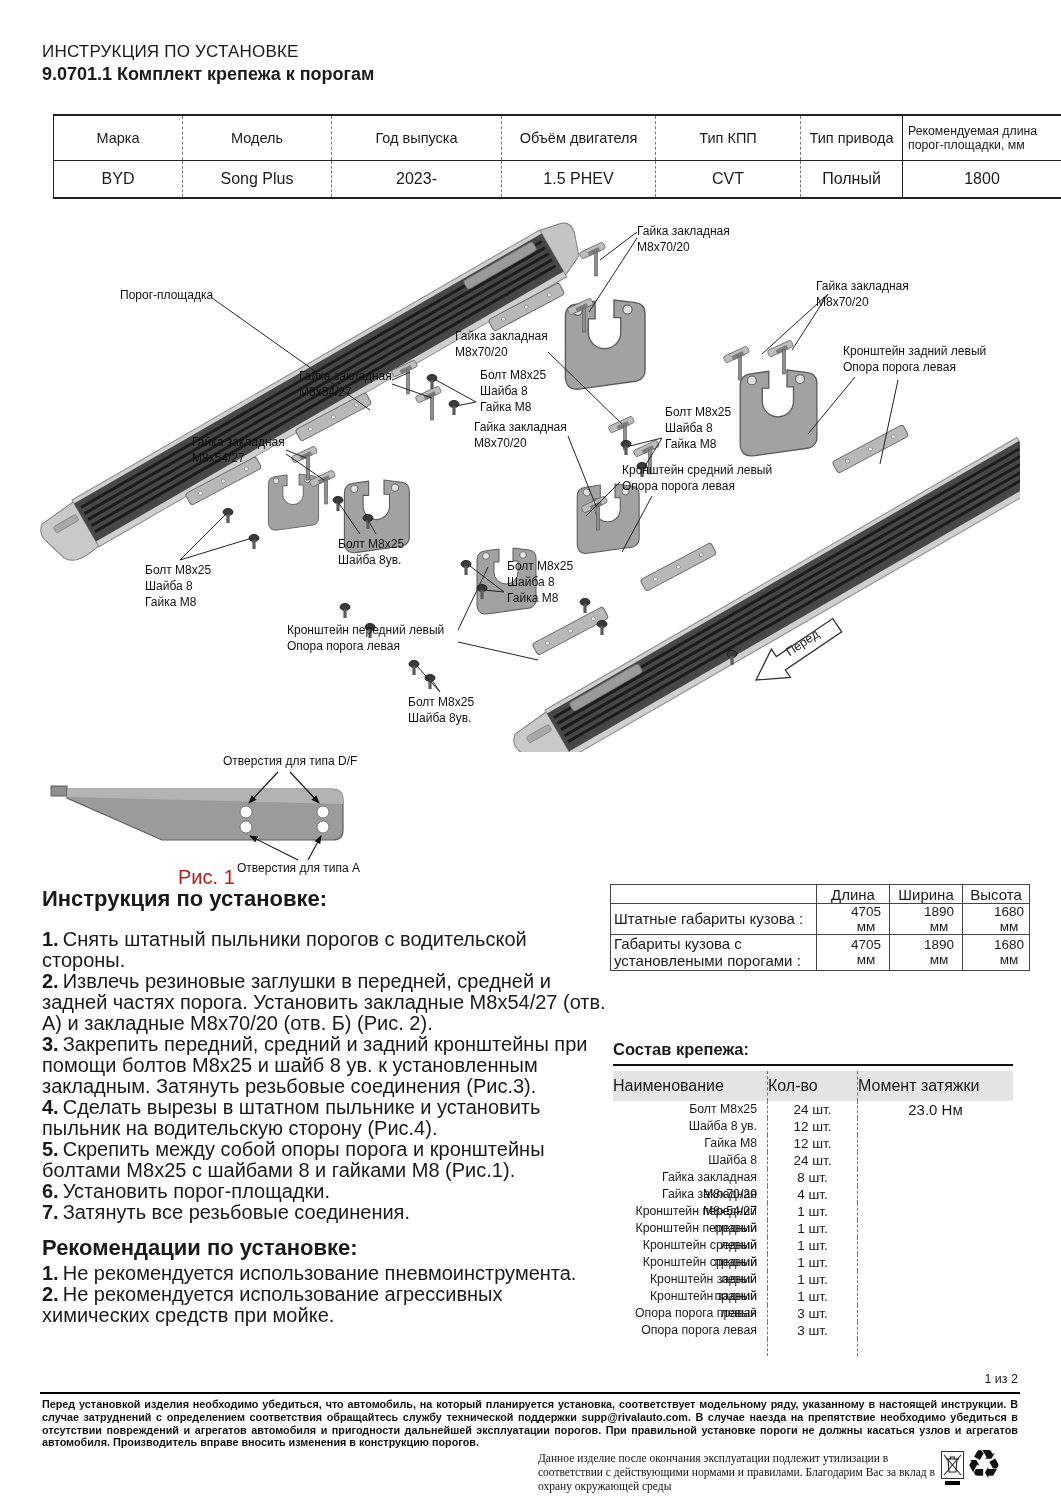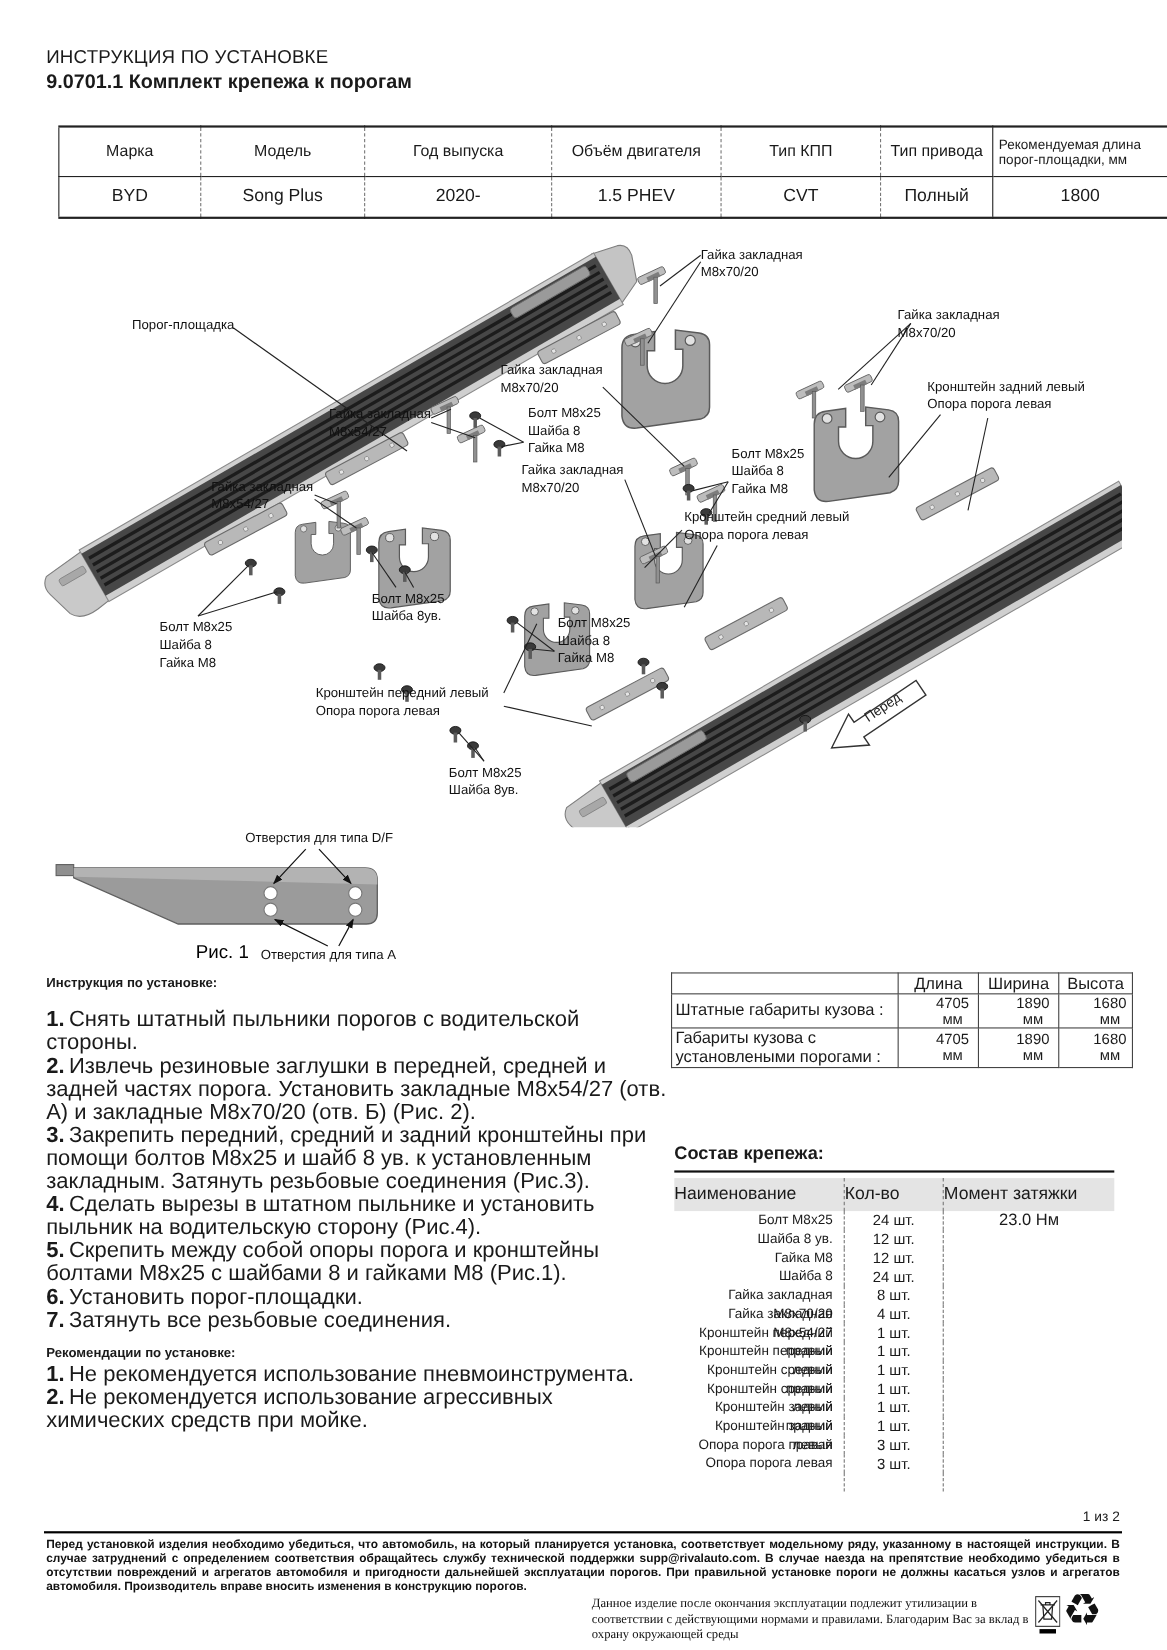--- a/index.html
+++ b/index.html
@@ -20,24 +20,24 @@
   table.vt th.last{font-size:12.3px;text-align:left;line-height:1.18;padding-left:5px;}
   
   .diagram{position:absolute;left:40px;top:212px;width:980px;height:540px;}
   .diagram svg{position:absolute;left:0;top:0;}
   .dlabel{position:absolute;font-size:12px;line-height:16px;white-space:pre-line;color:#111;}
   .front-label{position:absolute;left:744px;top:424px;font-size:12.5px;color:#222;transform:rotate(-34deg);}
   
   .fig1{position:absolute;left:50px;top:748px;width:320px;height:150px;}
   .fig1 svg{position:absolute;left:0;top:0;}
   .fig1 .flabel{position:absolute;font-size:12px;color:#111;white-space:nowrap;}
-  .fig1 .fcap{position:absolute;left:128px;top:108px;font-size:17px;color:#000000;}
+  .fig1 .fcap{position:absolute;left:128px;top:118px;font-size:20px;color:#b91c1c;}
   
   .leftcol{position:absolute;left:42px;top:886px;width:566px;}
-  .sec-title{font-size:12px;font-weight:bold;margin:0 0 17px 0;}
+  .sec-title{font-size:22px;font-weight:bold;margin:0 0 17px 0;}
   .step{font-size:20px;line-height:21px;}
   .step .num{font-weight:bold;margin-right:4px;}
   .rec{margin-top:12px;}
   .rec .sec-title{margin-bottom:2px;}
   
   table.dt{position:absolute;left:610px;top:884px;border-collapse:collapse;table-layout:fixed;}
   table.dt td,table.dt th{border:1.5px solid #444;font-weight:normal;padding:0 3px;}
   table.dt th{font-size:15px;height:18px;text-align:center;}
   table.dt td.lbl{font-size:15px;text-align:left;line-height:1.15;}
   table.dt td.val{font-size:13.5px;text-align:center;padding-left:29px;}
@@ -82,21 +82,21 @@
       <th style="width:142px">Модель</th>
       <th style="width:163px">Год выпуска</th>
       <th style="width:147px">Объём двигателя</th>
       <th style="width:138px">Тип КПП</th>
       <th style="width:95px">Тип привода</th>
       <th class="last" style="width:150px">Рекомендуемая длина порог-площадки, мм</th>
     </tr>
     <tr>
       <td>BYD</td>
       <td>Song Plus</td>
-      <td>2020-</td>
+      <td>2023-</td>
       <td>1.5 PHEV</td>
       <td>CVT</td>
       <td>Полный</td>
       <td class="last">1800</td>
     </tr>
   </tbody>
     </table>
 
   <div class="diagram">
     <svg width="980" height="540" viewBox="0 0 980 540">

